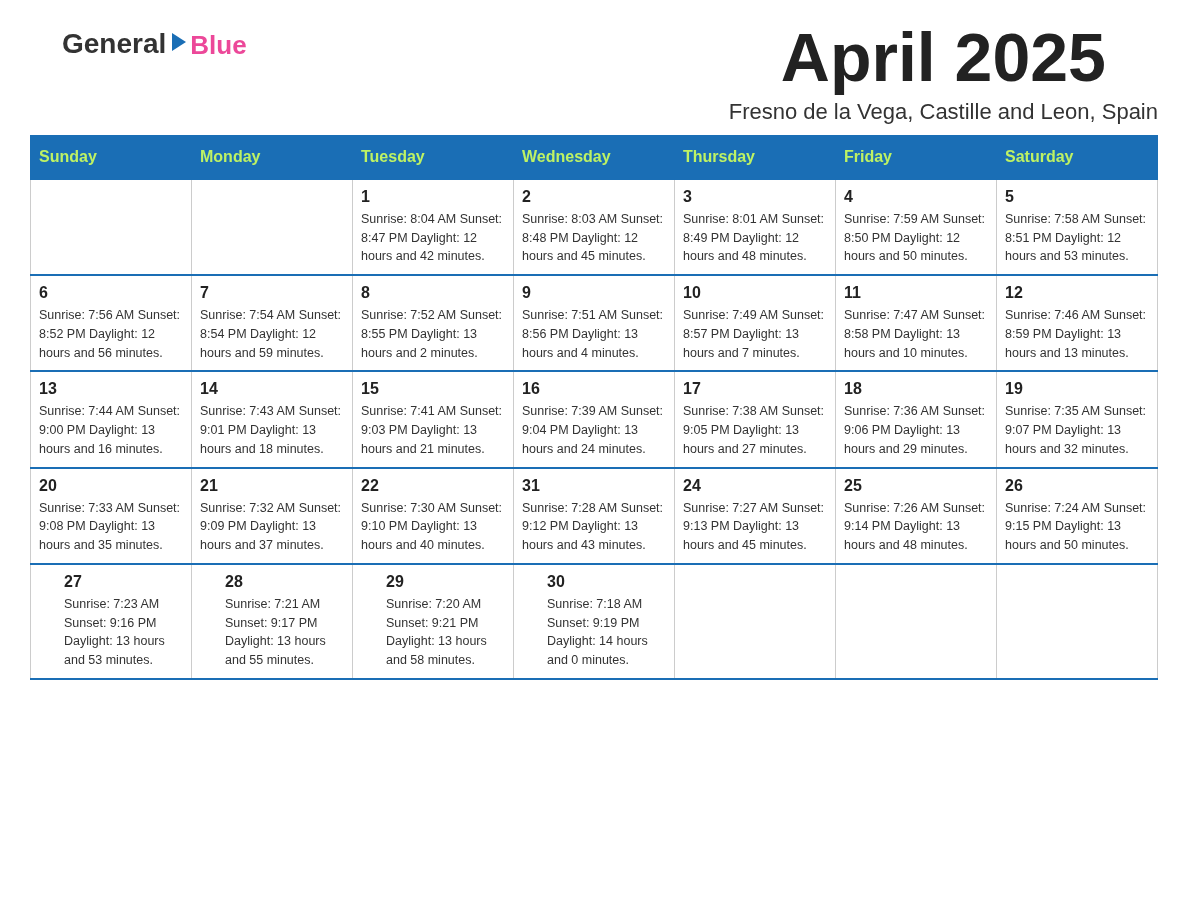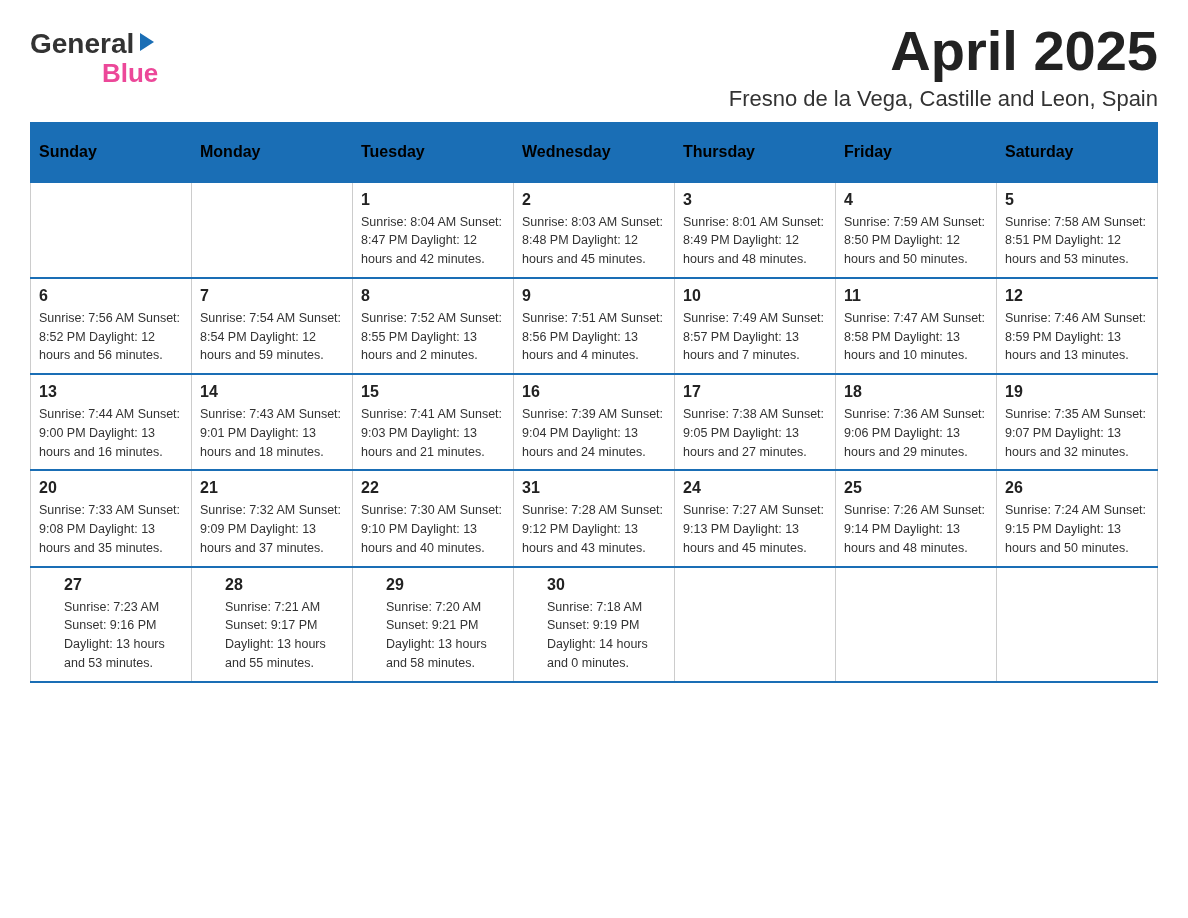--- a/index.html
+++ b/index.html
@@ -11,60 +11,62 @@
       padding: 20px 30px;
     }
     .header-area {
       display: flex;
       justify-content: space-between;
       align-items: flex-start;
       margin-bottom: 8px;
     }
     .logo {
       display: flex;
-      flex-direction: column;
+      flex-direction: row;
       align-items: flex-end;
       padding-top: 10px;
+      margin-left: 32px;
     }
     .logo-text {
       font-size: 28px;
       font-weight: bold;
       color: #333;
       line-height: 1;
     }
     .logo-line2 {
       color: #ec4899;
       font-size: 26px;
       font-weight: bold;
       line-height: 1;
       margin-top: 2px;
     }
     .title-area {
       text-align: right;
     }
     .calendar-title {
-      font-size: 56px;
+      font-size: 68px;
       font-weight: bold;
       color: #222;
       line-height: 1.1;
+      text-align: center;
     }
     .subtitle {
       font-size: 22px;
       color: #333;
       margin-top: 4px;
     }
     table {
       width: 100%;
       border-collapse: collapse;
       margin-top: 10px;
     }
     thead tr th {
       background-color: #1a6eb5;
-      color: #000000;
-      padding: 20px 8px;
+      color: #bef264;
+      padding: 12px 8px;
       font-size: 16px;
       text-align: left;
       font-weight: bold;
       border: 1px solid #1a6eb5;
     }
     tbody tr td {
       border: 1px solid #ccc;
       padding: 8px 8px;
       vertical-align: top;
       width: calc(100% / 7);

